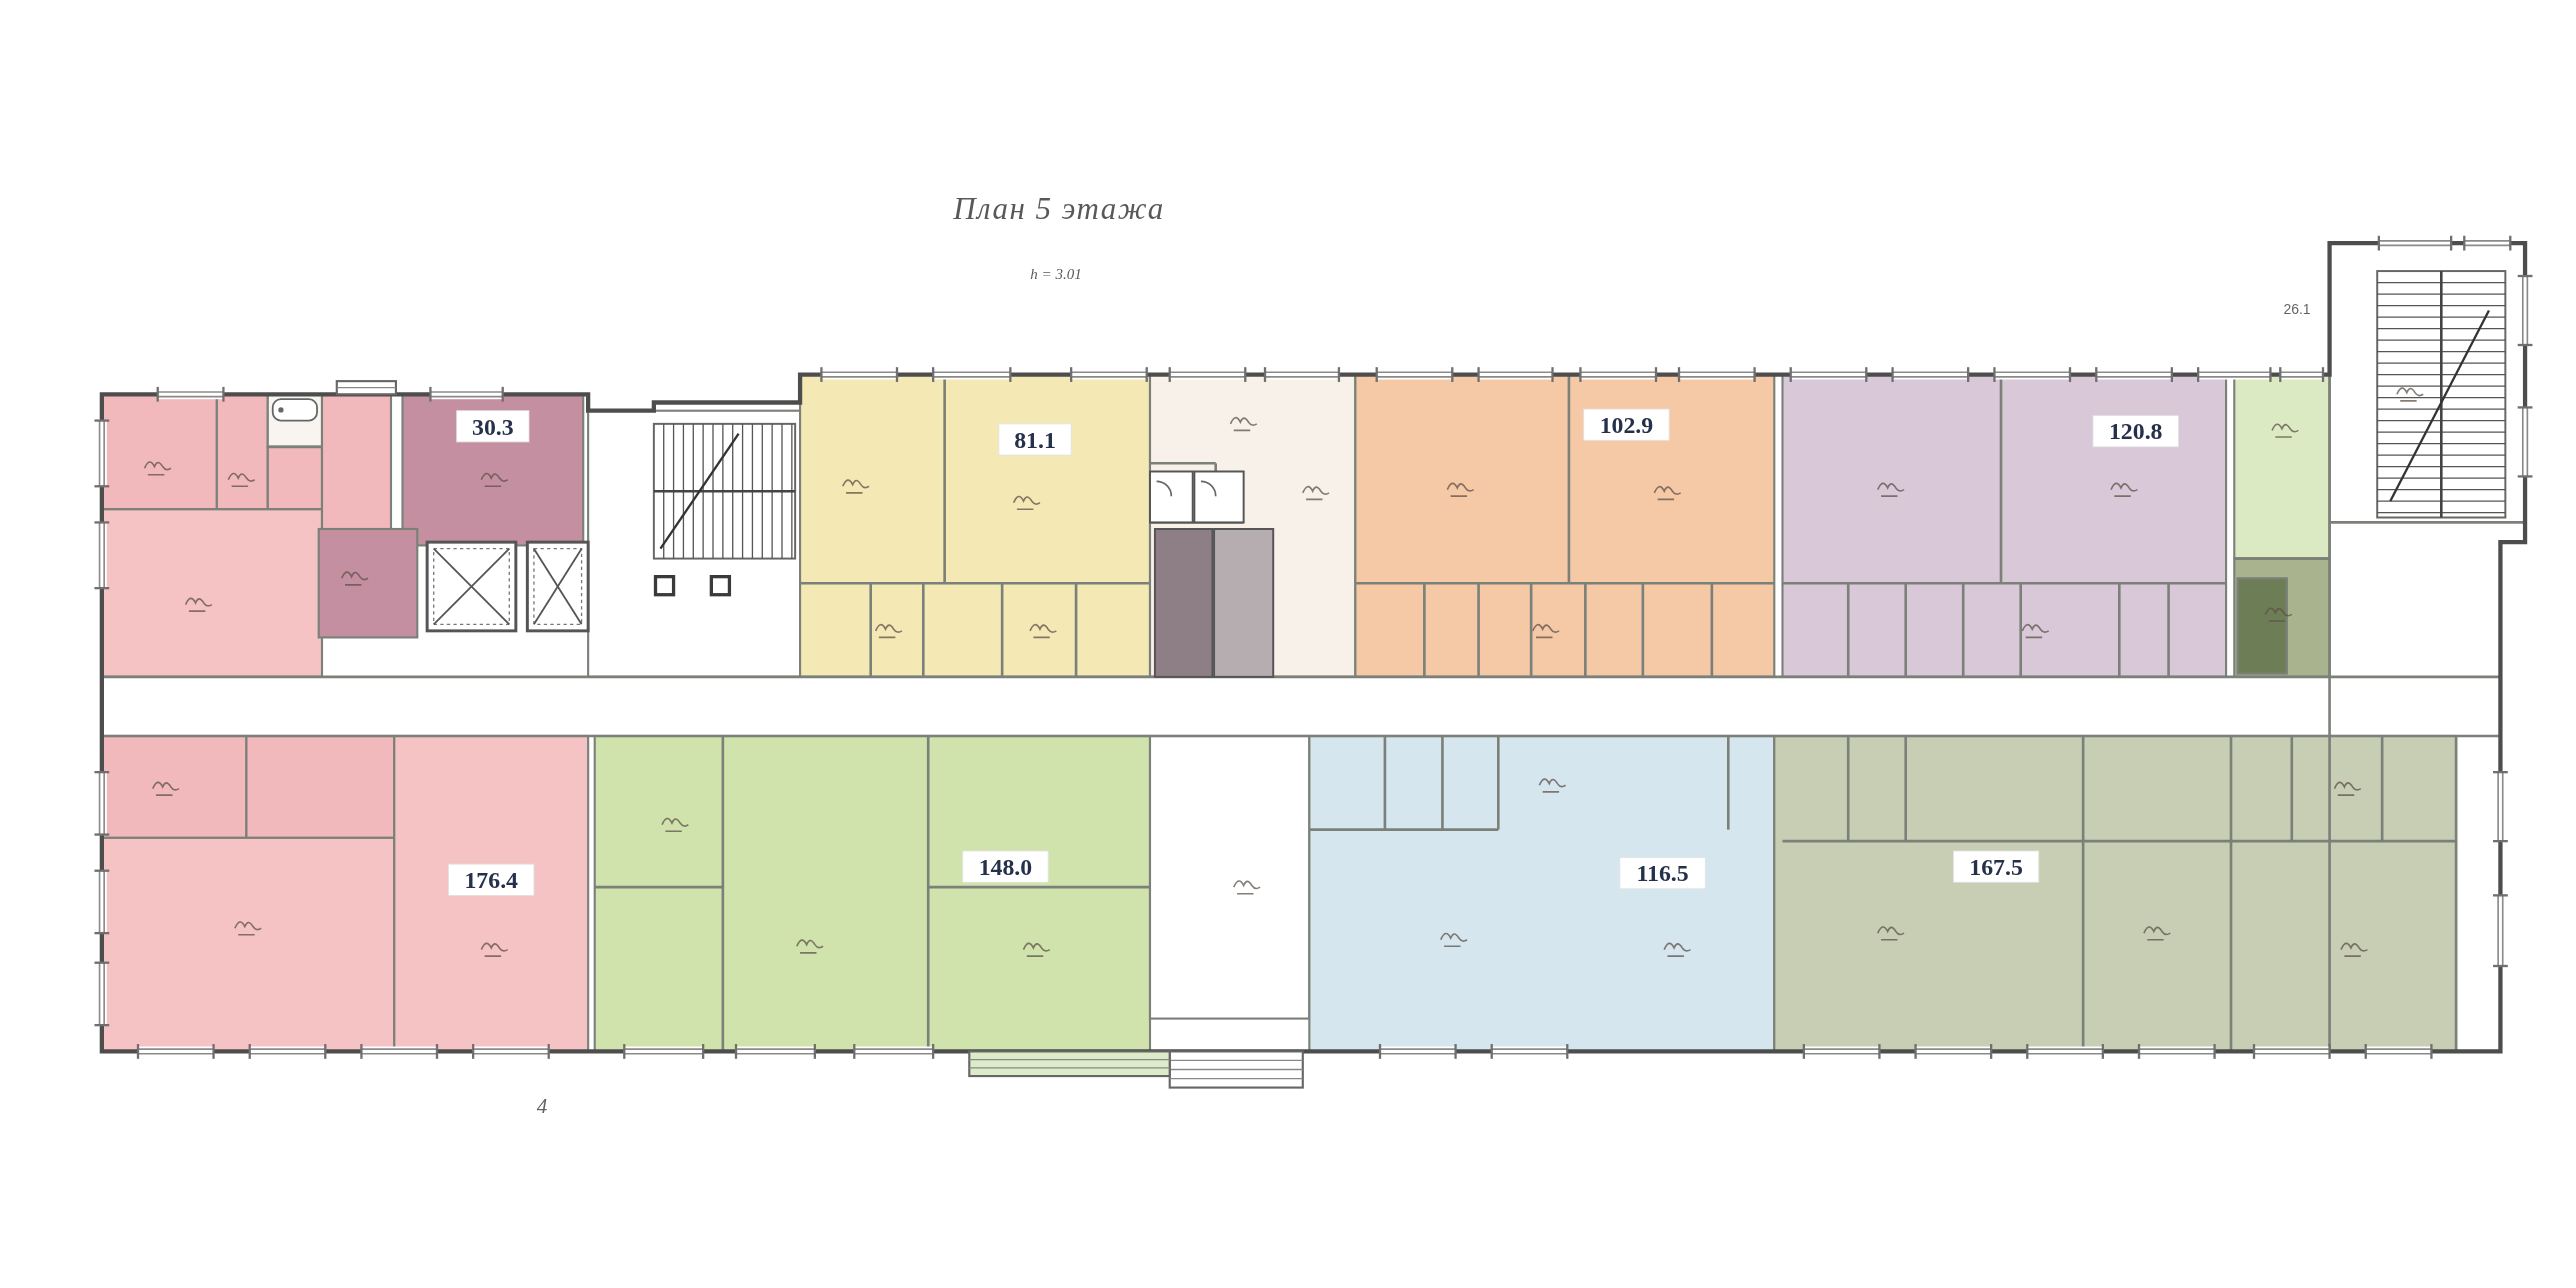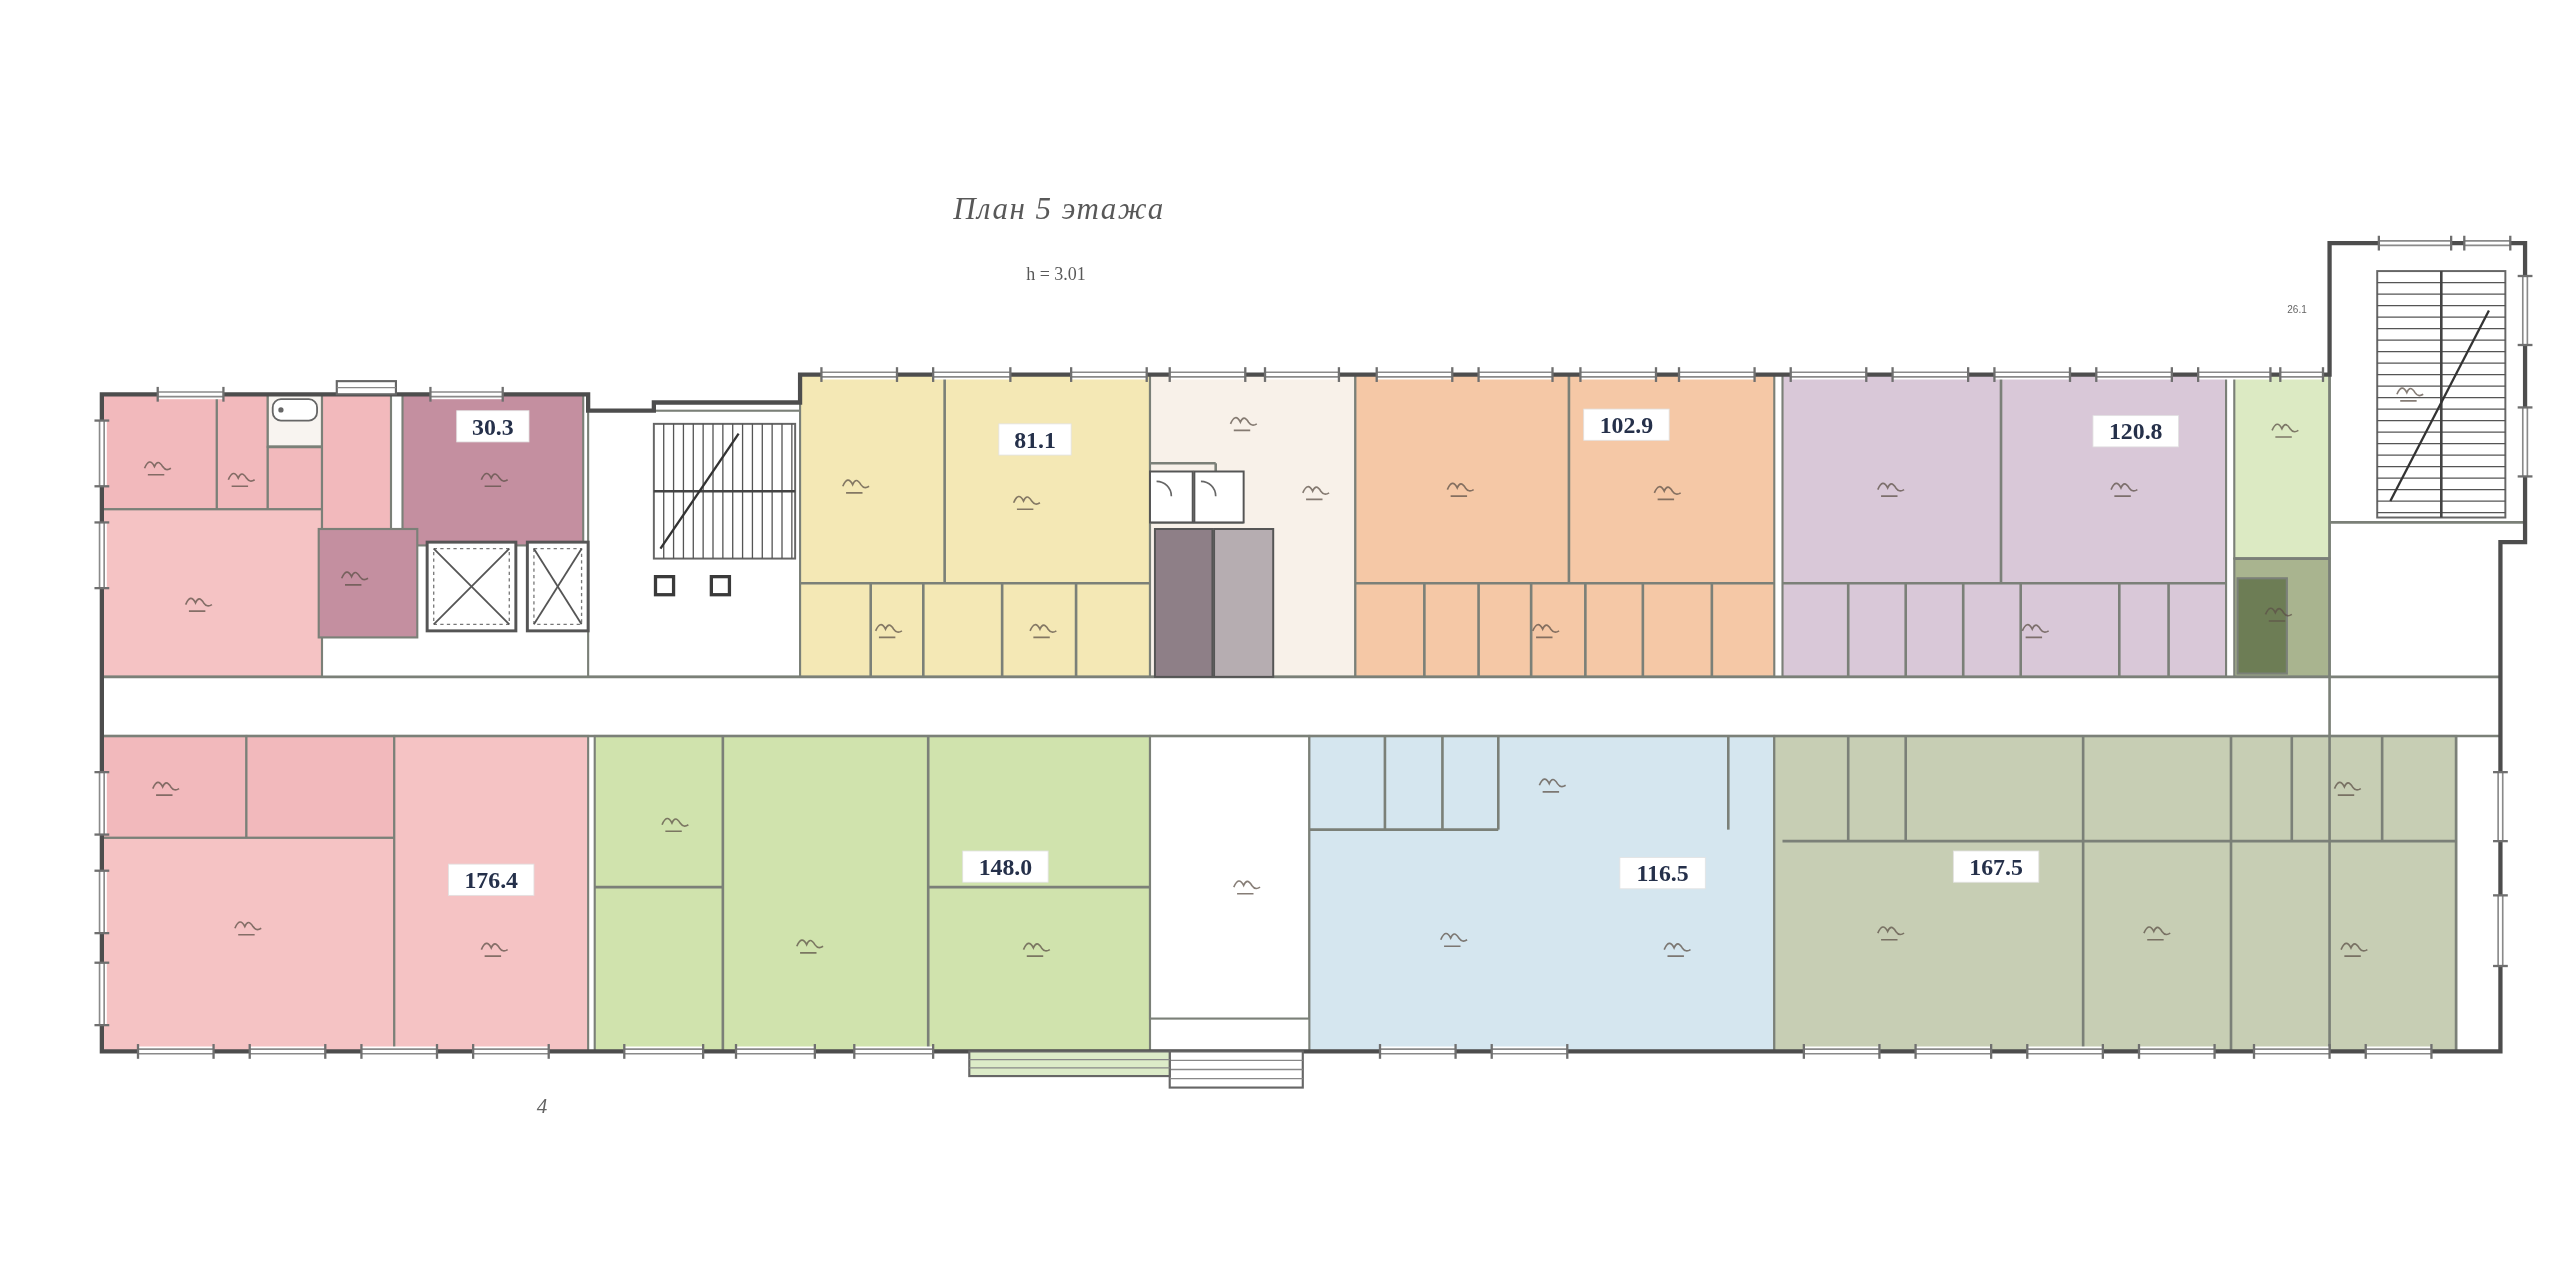--- a/index.html
+++ b/index.html
@@ -3,23 +3,23 @@
 <meta charset="utf-8">
 <style>
   html,body{margin:0;padding:0;}
   body{width:2576px;height:1288px;position:relative;background:#ffffff;overflow:hidden;
        font-family:"Liberation Serif","DejaVu Serif",serif;}
   .page{position:absolute;inset:0;}
   svg{position:absolute;left:0;top:0;}
   svg text{font-family:"Liberation Serif","DejaVu Serif",serif;}
   .t{position:absolute;transform:translate(-50%,-50%);white-space:nowrap;color:#3c3c3c;}
   .title{font-size:31px;font-style:italic;letter-spacing:1.5px;opacity:.85;}
-  .subtitle{font-size:18px;opacity:.85;}
+  .subtitle{font-size:15px;font-style:italic;opacity:.85;}
   .axis{font-size:21px;font-style:italic;opacity:.8;}
-  .dim{font-size:10px;opacity:.8;font-family:"Liberation Sans","DejaVu Sans",sans-serif;}
+  .dim{font-size:14px;opacity:.8;font-family:"Liberation Sans","DejaVu Sans",sans-serif;}
 </style>
 </head>
 <body>
 
 <div class="page">
   <svg id="plan" viewBox="0 0 1568 784" width="2576" height="1288">
       <rect x="62" y="240" width="70" height="70" fill="#f2b9bc" stroke="#7b8078" stroke-width="1.3"></rect>
       <rect x="132" y="240" width="31" height="70" fill="#f2b9bc" stroke="#7b8078" stroke-width="1.3"></rect>
       <rect x="163" y="240" width="33" height="32" fill="#f8f4f0" stroke="#7b8078" stroke-width="1.3"></rect>
       <rect x="163" y="272" width="33" height="38" fill="#f2b9bc" stroke="#7b8078" stroke-width="1.3"></rect>

